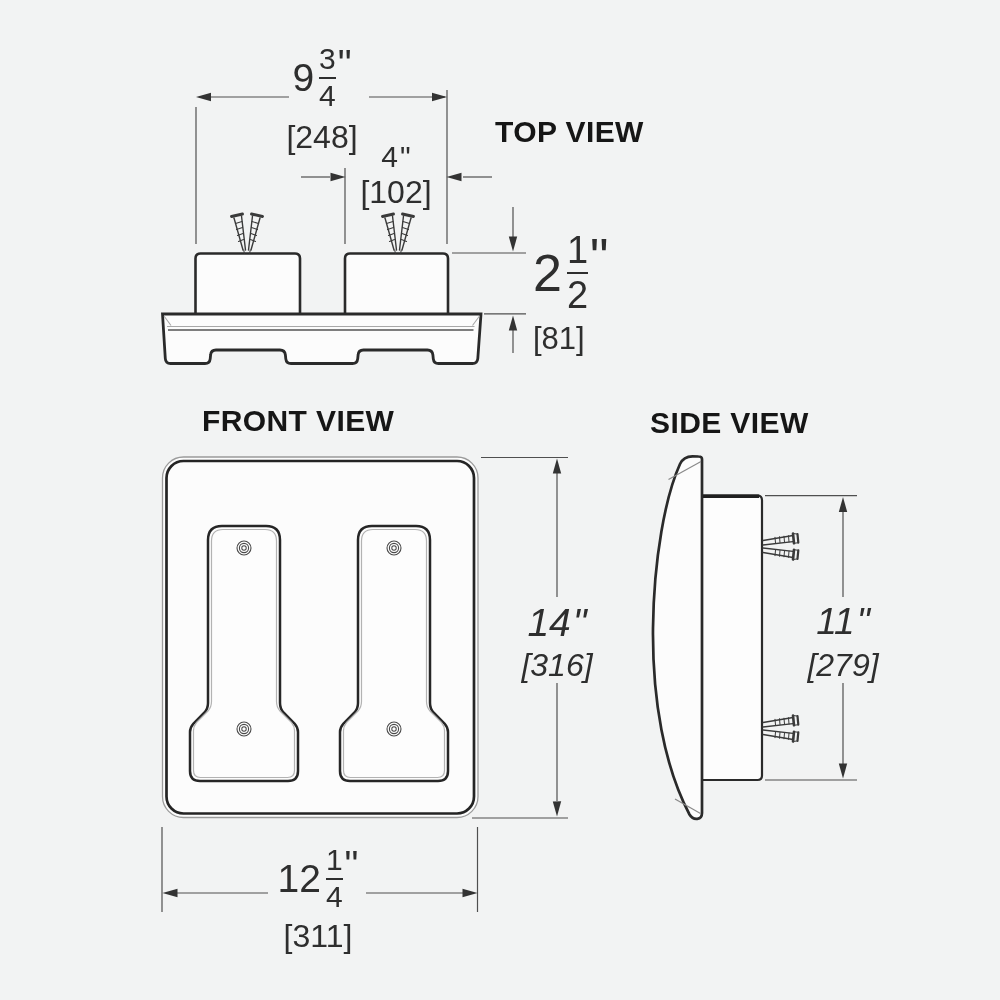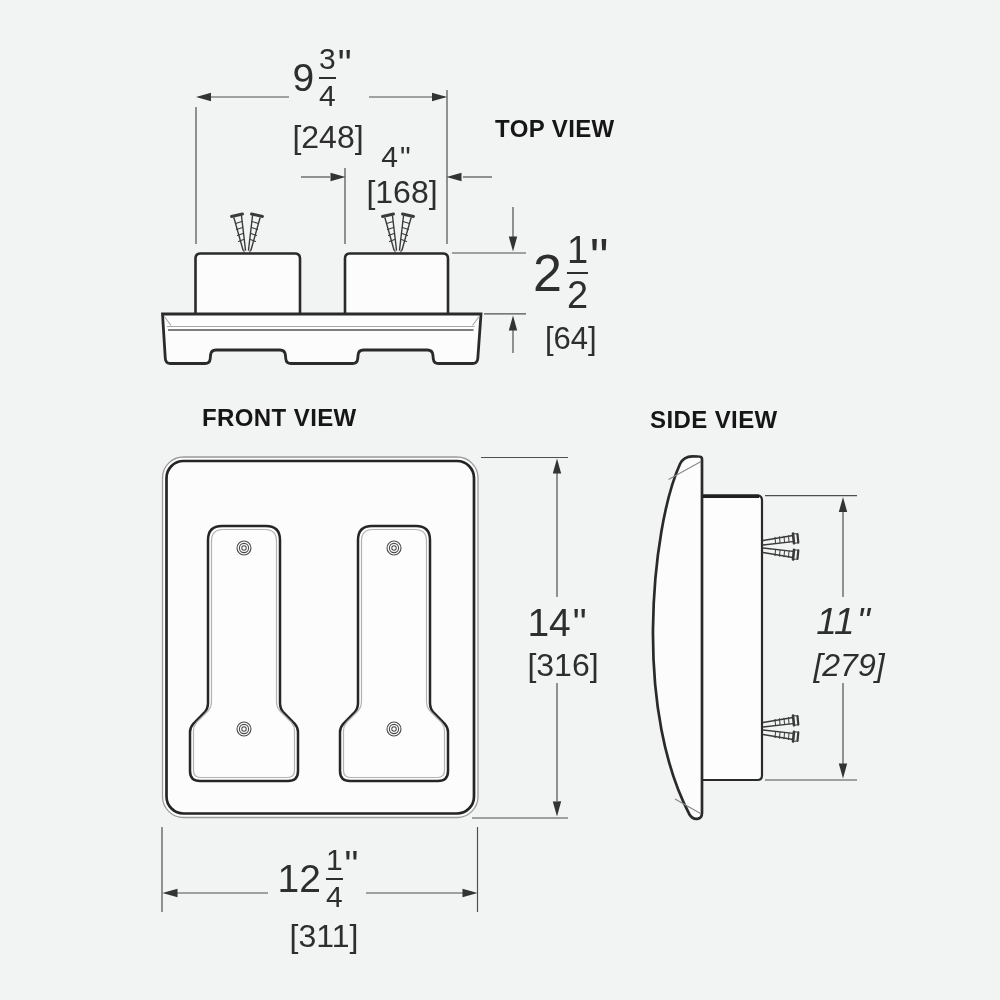--- a/index.html
+++ b/index.html
@@ -4,35 +4,35 @@
 <style>
   html,body{margin:0;padding:0;}
   body{background:#e9eaea;font-family:"Liberation Sans",sans-serif;}
   .canvas{
     position:relative;width:1000px;height:1000px;margin:0 auto;
     background:#f2f3f3;overflow:hidden;
   }
   .canvas svg{position:absolute;left:0;top:0;}
   .vtitle{
     position:absolute;font-family:"Liberation Sans",sans-serif;
-    font-weight:700;font-size:24px;color:#161616;letter-spacing:.4px;
+    font-weight:700;font-size:30px;color:#161616;letter-spacing:.4px;
     white-space:nowrap;line-height:1;
   }
   .lbl{
     position:absolute;display:flex;flex-direction:column;align-items:center;
     color:#2e2e2e;line-height:1;gap:var(--gap,6px);
   }
   .lbl.left-align{align-items:flex-start;}
   .lbl .main{display:flex;align-items:center;line-height:1;}
   .lbl .whole{font-size:var(--main,39px);line-height:1;}
   .lbl .unit{font-size:var(--main,39px);align-self:flex-start;margin-left:2px;line-height:1;}
   .frac{display:flex;flex-direction:column;align-items:center;line-height:1;margin-left:5px;}
   .frac .num,.frac .den{font-size:var(--frac,30px);line-height:1;}
   .frac .bar{align-self:stretch;height:2.4px;background:#2e2e2e;margin:3px 0 2px 0;}
-  .lbl .mm{font-size:var(--mm,32px);line-height:1;margin-left:12px;}
+  .lbl .mm{font-size:var(--mm,32px);line-height:1;}
 </style>
 </head>
 <body>
 
 <div class="canvas">
 
   <svg width="1000" height="1000" viewBox="0 0 1000 1000">
     <defs>
 
       <g id="tscrew" stroke="#3a3a3a" stroke-width="1.4" fill="none" stroke-linecap="round">
@@ -179,37 +179,37 @@
       <span class="unit">"</span>
     </div>
     <div class="mm">[248]</div>
   </div>
 
   <div class="lbl" style="left:346px;top:142px;width:100px;--main:30px;--mm:32px;--gap:4px;">
     <div class="main">
       <span class="whole">4</span>
       <span class="unit">"</span>
     </div>
-    <div class="mm">[168]</div>
+    <div class="mm">[102]</div>
   </div>
 
   <div class="lbl left-align" style="left:533px;top:231px;width:130px;--main:52px;--frac:38px;--mm:31px;--gap:9px;">
     <div class="main">
       <span class="whole">2</span>
       <span class="frac">
         <span class="num">1</span>
         <span class="bar"></span>
         <span class="den">2</span>
       </span>
       <span class="unit">"</span>
     </div>
-    <div class="mm">[64]</div>
-  </div>
-
-  <div class="lbl" style="left:507px;top:603px;width:100px;--main:39px;--mm:32px;--gap:7px;">
+    <div class="mm">[81]</div>
+  </div>
+
+  <div class="lbl" style="left:507px;top:603px;width:100px;font-style:italic;--main:39px;--mm:32px;--gap:7px;">
     <div class="main">
       <span class="whole">14</span>
       <span class="unit">"</span>
     </div>
     <div class="mm">[316]</div>
   </div>
 
   <div class="lbl" style="left:246px;top:845px;width:144px;--main:39px;--frac:30px;--mm:32px;--gap:8px;">
     <div class="main">
       <span class="whole">12</span>

